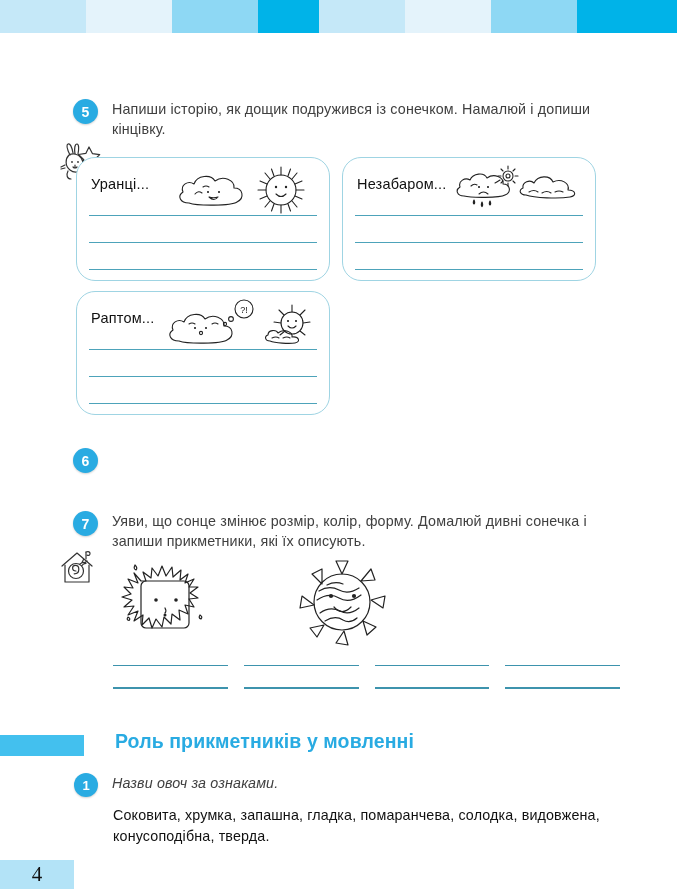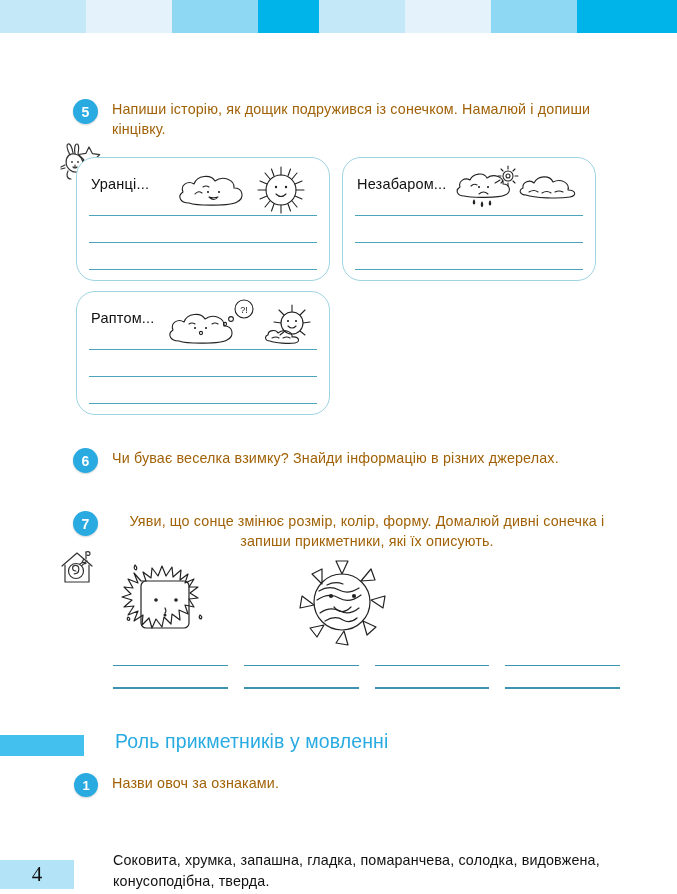--- a/index.html
+++ b/index.html
@@ -53,21 +53,21 @@
     box-shadow: 0 1px 2px rgba(0,0,0,0.18);
   }
   .num-badge.small {
     width: 24px; height: 24px; flex: 0 0 24px;
     font-size: 13px;
   }
   .ex-text {
     font-size: 14.3px;
     line-height: 20px;
     letter-spacing: 0.15px;
-    color: #a16207;
+    color: #404040;
     max-width: 510px;
   }
 
   
   #ex5 { position: absolute; left: 73px; top: 66px; }
   #ex5 .ex-text { width: 506px; }
 
   .bunny-icon {
     position: absolute;
     left: 57px;
@@ -117,21 +117,21 @@
     background: #4da3ba;
   }
   .wline.l1 { top: 57px; }
   .wline.l2 { top: 84px; }
   .wline.l3 { top: 111px; }
 
   
   #ex6 { position: absolute; left: 73px; top: 415px; }
   #ex6 .ex-text { width: 504px; }
   #ex7 { position: absolute; left: 73px; top: 478px; }
-  #ex7 .ex-text { width: 510px; text-align: center; }
+  #ex7 .ex-text { width: 510px; }
 
   .house-icon {
     position: absolute;
     left: 58px;
     top: 516px;
     width: 40px;
     height: 38px;
   }
 
   
@@ -171,38 +171,37 @@
     top: 702px;
     width: 84px;
     height: 21px;
     background: #43c0ee;
   }
   .sec-title {
     position: absolute;
     left: 115px;
     top: 697px;
     font-size: 19.5px;
-    font-weight: normal;
+    font-weight: bold;
     color: #29ABE2;
     letter-spacing: 0.1px;
   }
 
   
   #ex1 { position: absolute; left: 74px; top: 740px; }
-  #ex1 .ex-text { width: 500px; }
+  #ex1 .ex-text { width: 500px; font-style: italic; }
   .ex1-body {
     position: absolute;
     left: 113px;
     top: 772px;
     width: 508px;
     font-size: 14.3px;
     line-height: 20.5px;
     letter-spacing: 0.15px;
     color: #111;
-    margin-top: 45px;
   }
 
   
   .pagenum-bg {
     position: absolute;
     left: 0;
     top: 827px;
     width: 74px;
     height: 29px;
     background: #b3e3f7;
@@ -349,21 +348,20 @@
       <div class="wline l1"></div>
       <div class="wline l2"></div>
       <div class="wline l3"></div>
     </div>
 
 
   </div>
 
   <div class="ex" id="ex6">
     <div class="num-badge">6</div>
-    <div class="ex-text">Чи буває веселка взимку? Знайди інформацію в різних джерелах.</div>
   </div>
 
   <div class="ex" id="ex7">
     <div class="num-badge">7</div>
     <div class="ex-text">Уяви, що сонце змінює розмір, колір, форму. Домалюй дивні сонечка і запиши прикметники, які їх описують.</div>
   </div>
 
   <svg class="house-icon" viewBox="0 0 40 38">
     <g fill="none" stroke="#333" stroke-width="1.2" stroke-linecap="round" stroke-linejoin="round">
       <path d="M4 17 L19 4 L34 17"></path>

